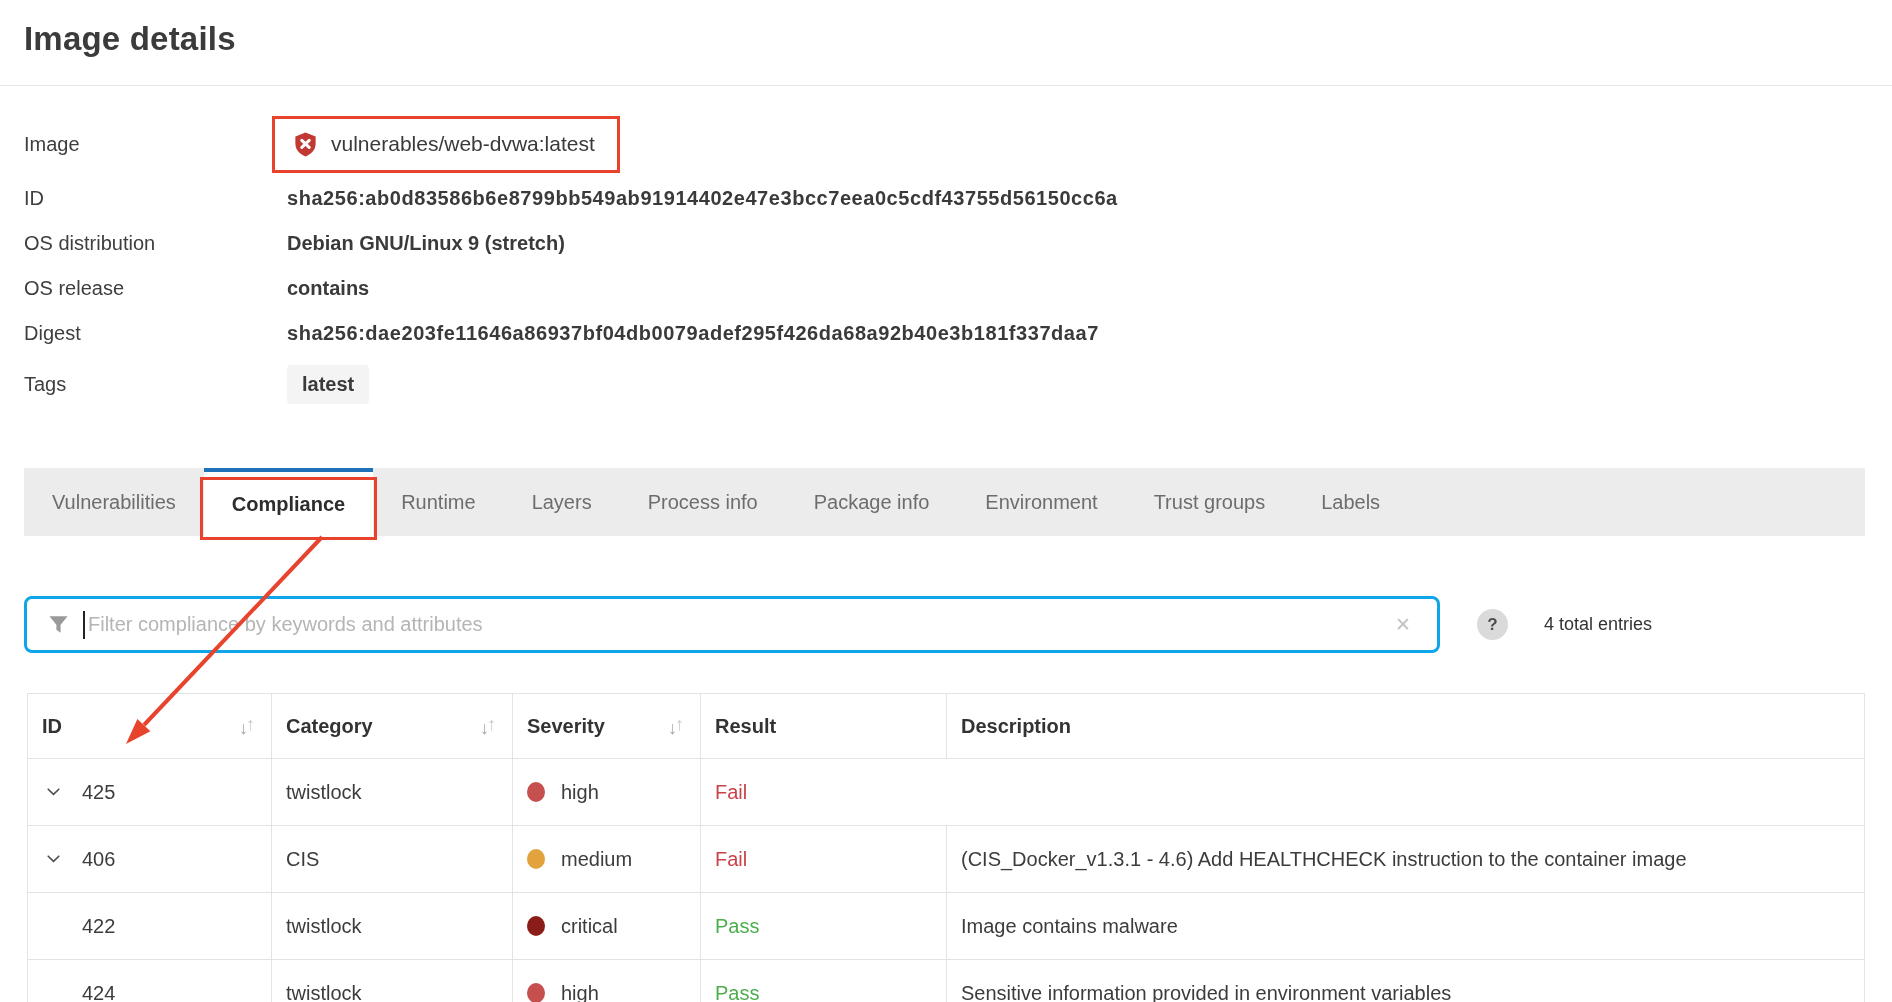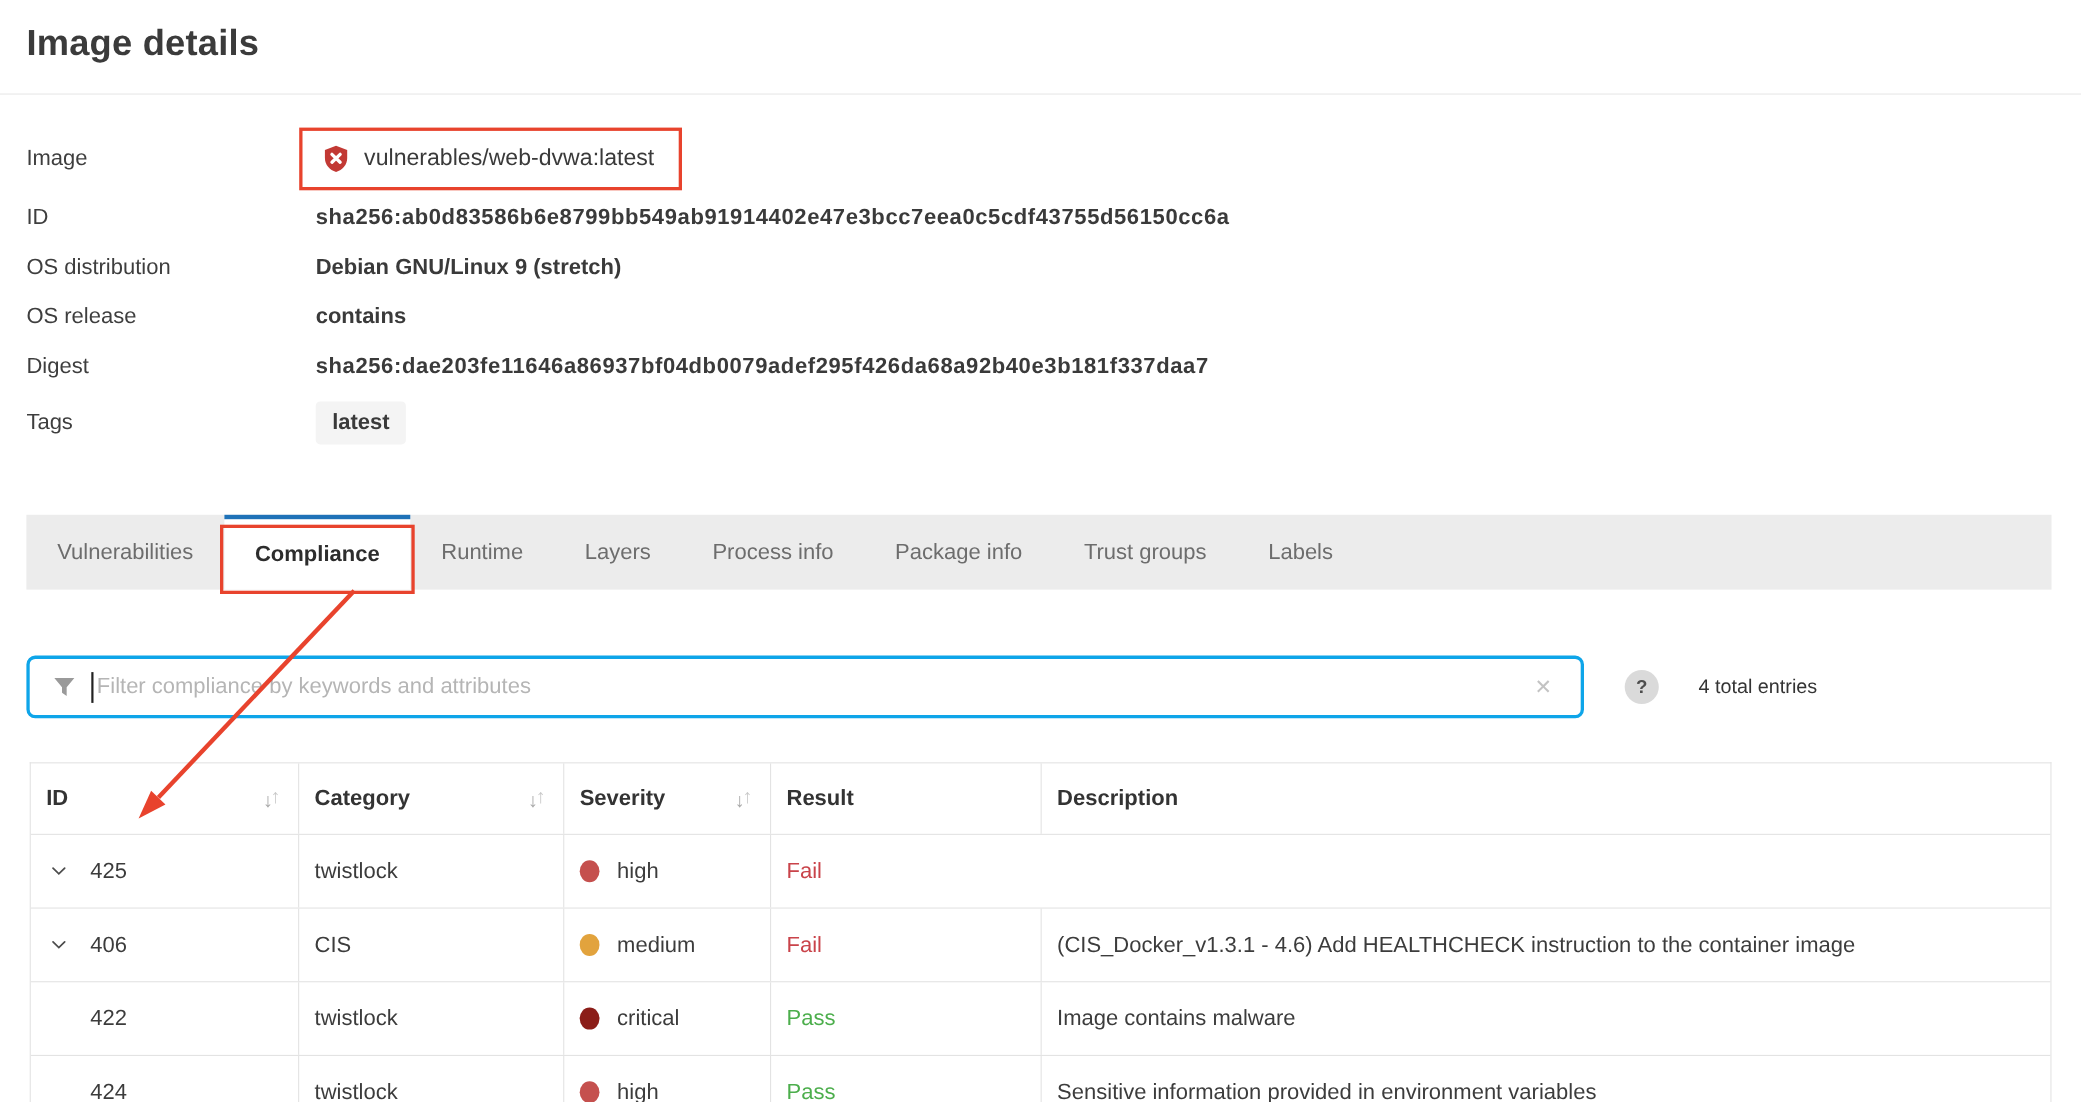--- a/index.html
+++ b/index.html
@@ -165,20 +165,21 @@
 <nav class="tabbar">
   <div class="tab">Vulnerabilities</div>
   <div class="tab active">
     <span>Compliance</span>
     <div class="tab-annotation"></div>
   </div>
   <div class="tab">Runtime</div>
   <div class="tab">Layers</div>
   <div class="tab">Process info</div>
   <div class="tab">Package info</div>
+  <div class="tab">Environment</div>
   <div class="tab">Trust groups</div>
   <div class="tab">Labels</div>
 </nav>
 
 <div class="filter-row">
   <div class="filter-input">
     <svg class="funnel-icon" viewBox="0 0 24 24">
       <path d="M2.5 3.5 H21.5 L14.2 12.3 V20.5 L9.8 17.6 V12.3 Z"></path>
     </svg>
     <div class="text-caret"></div>

